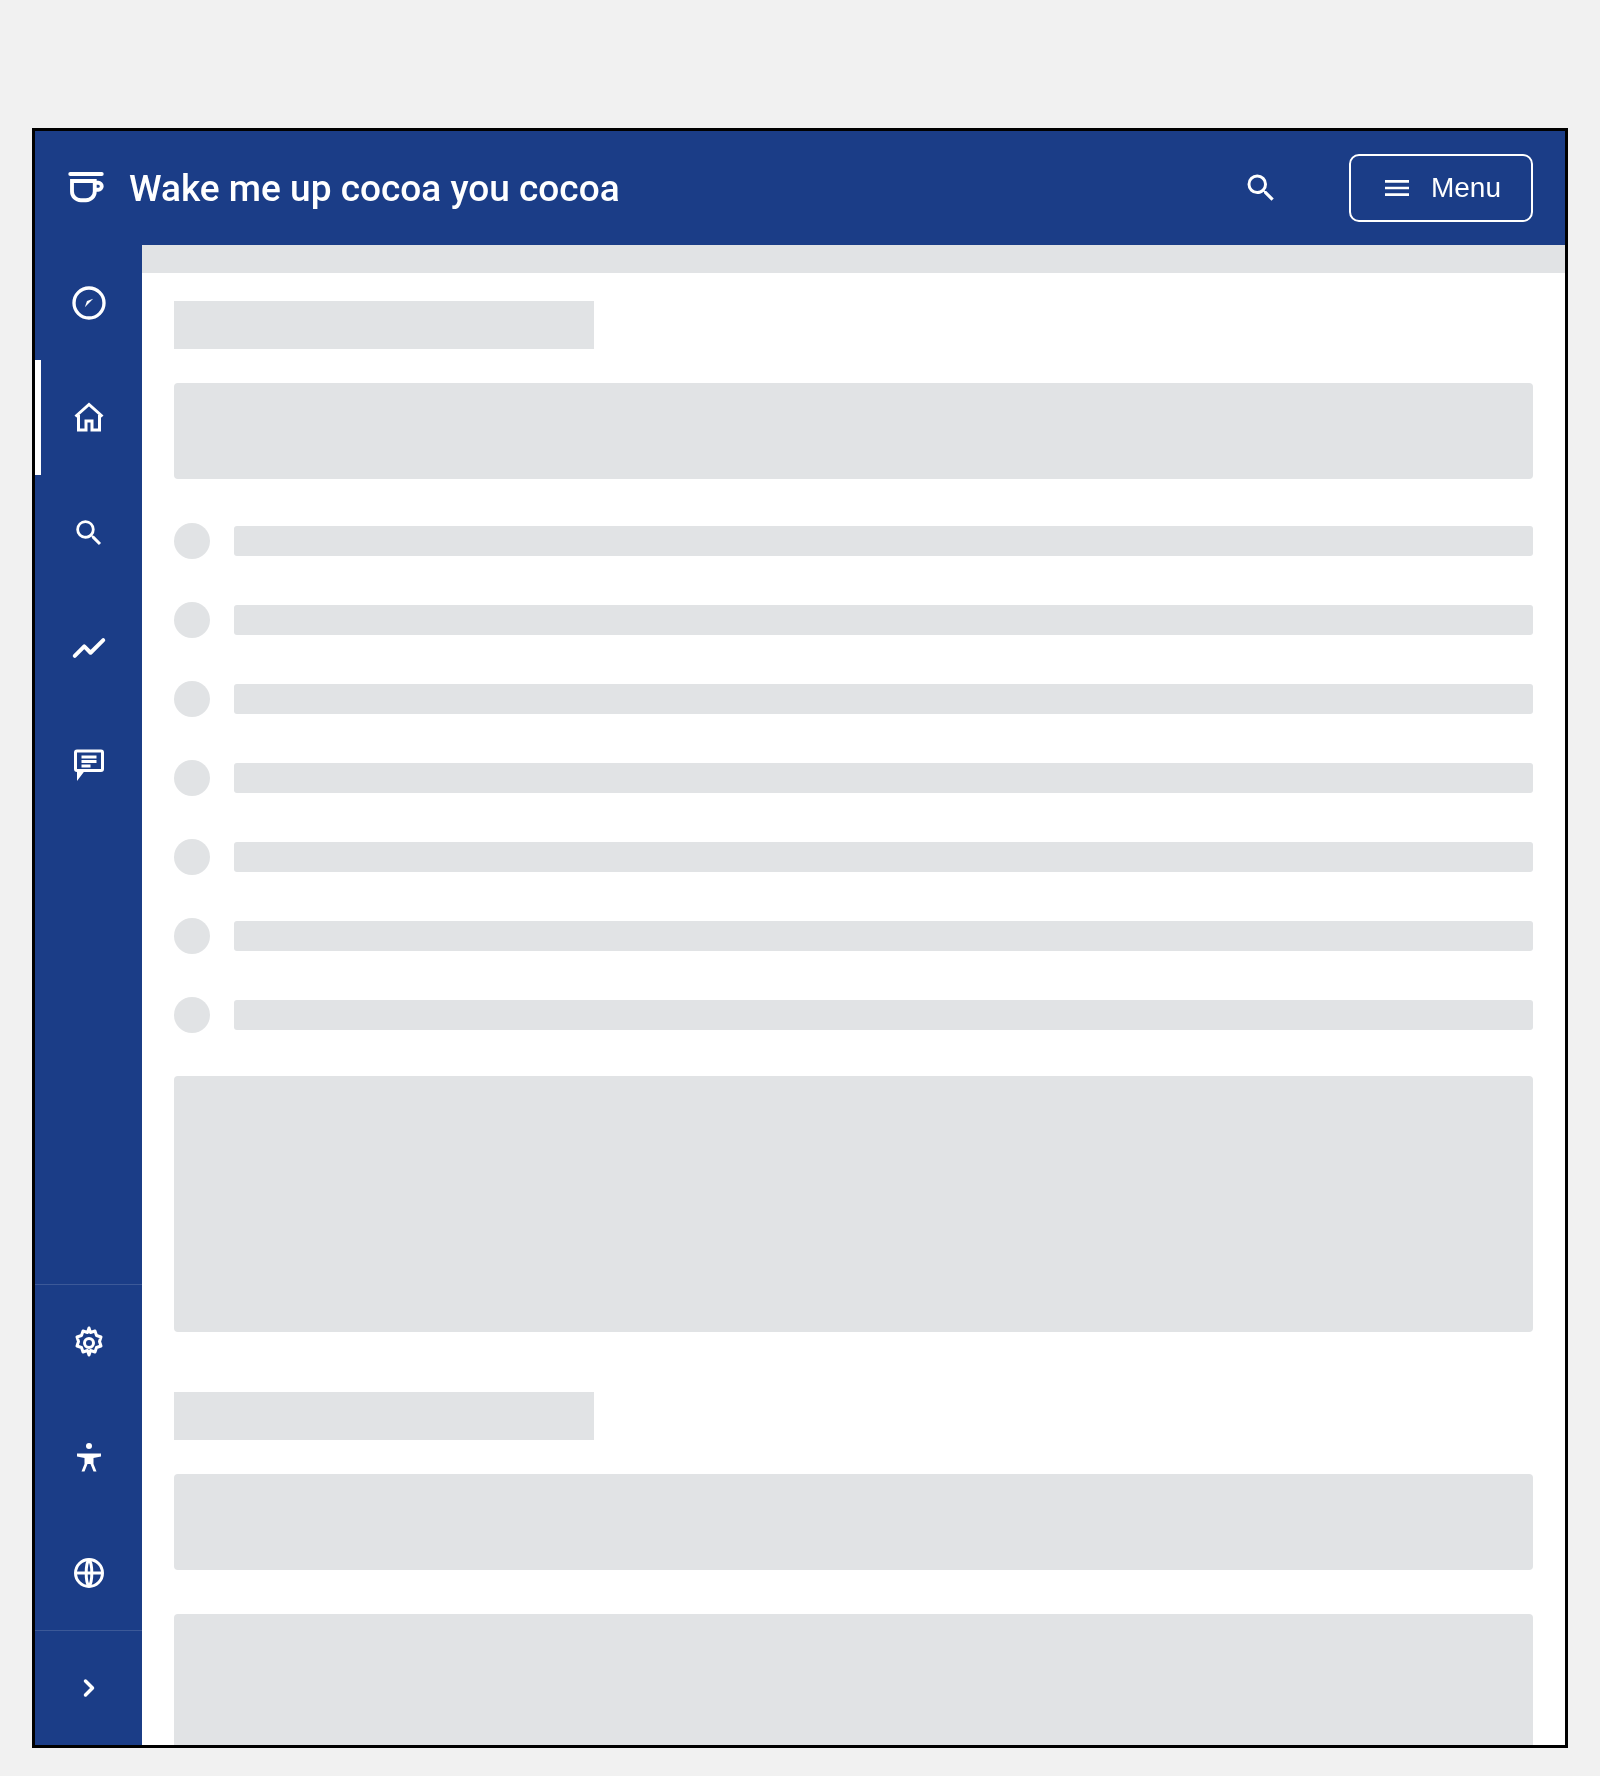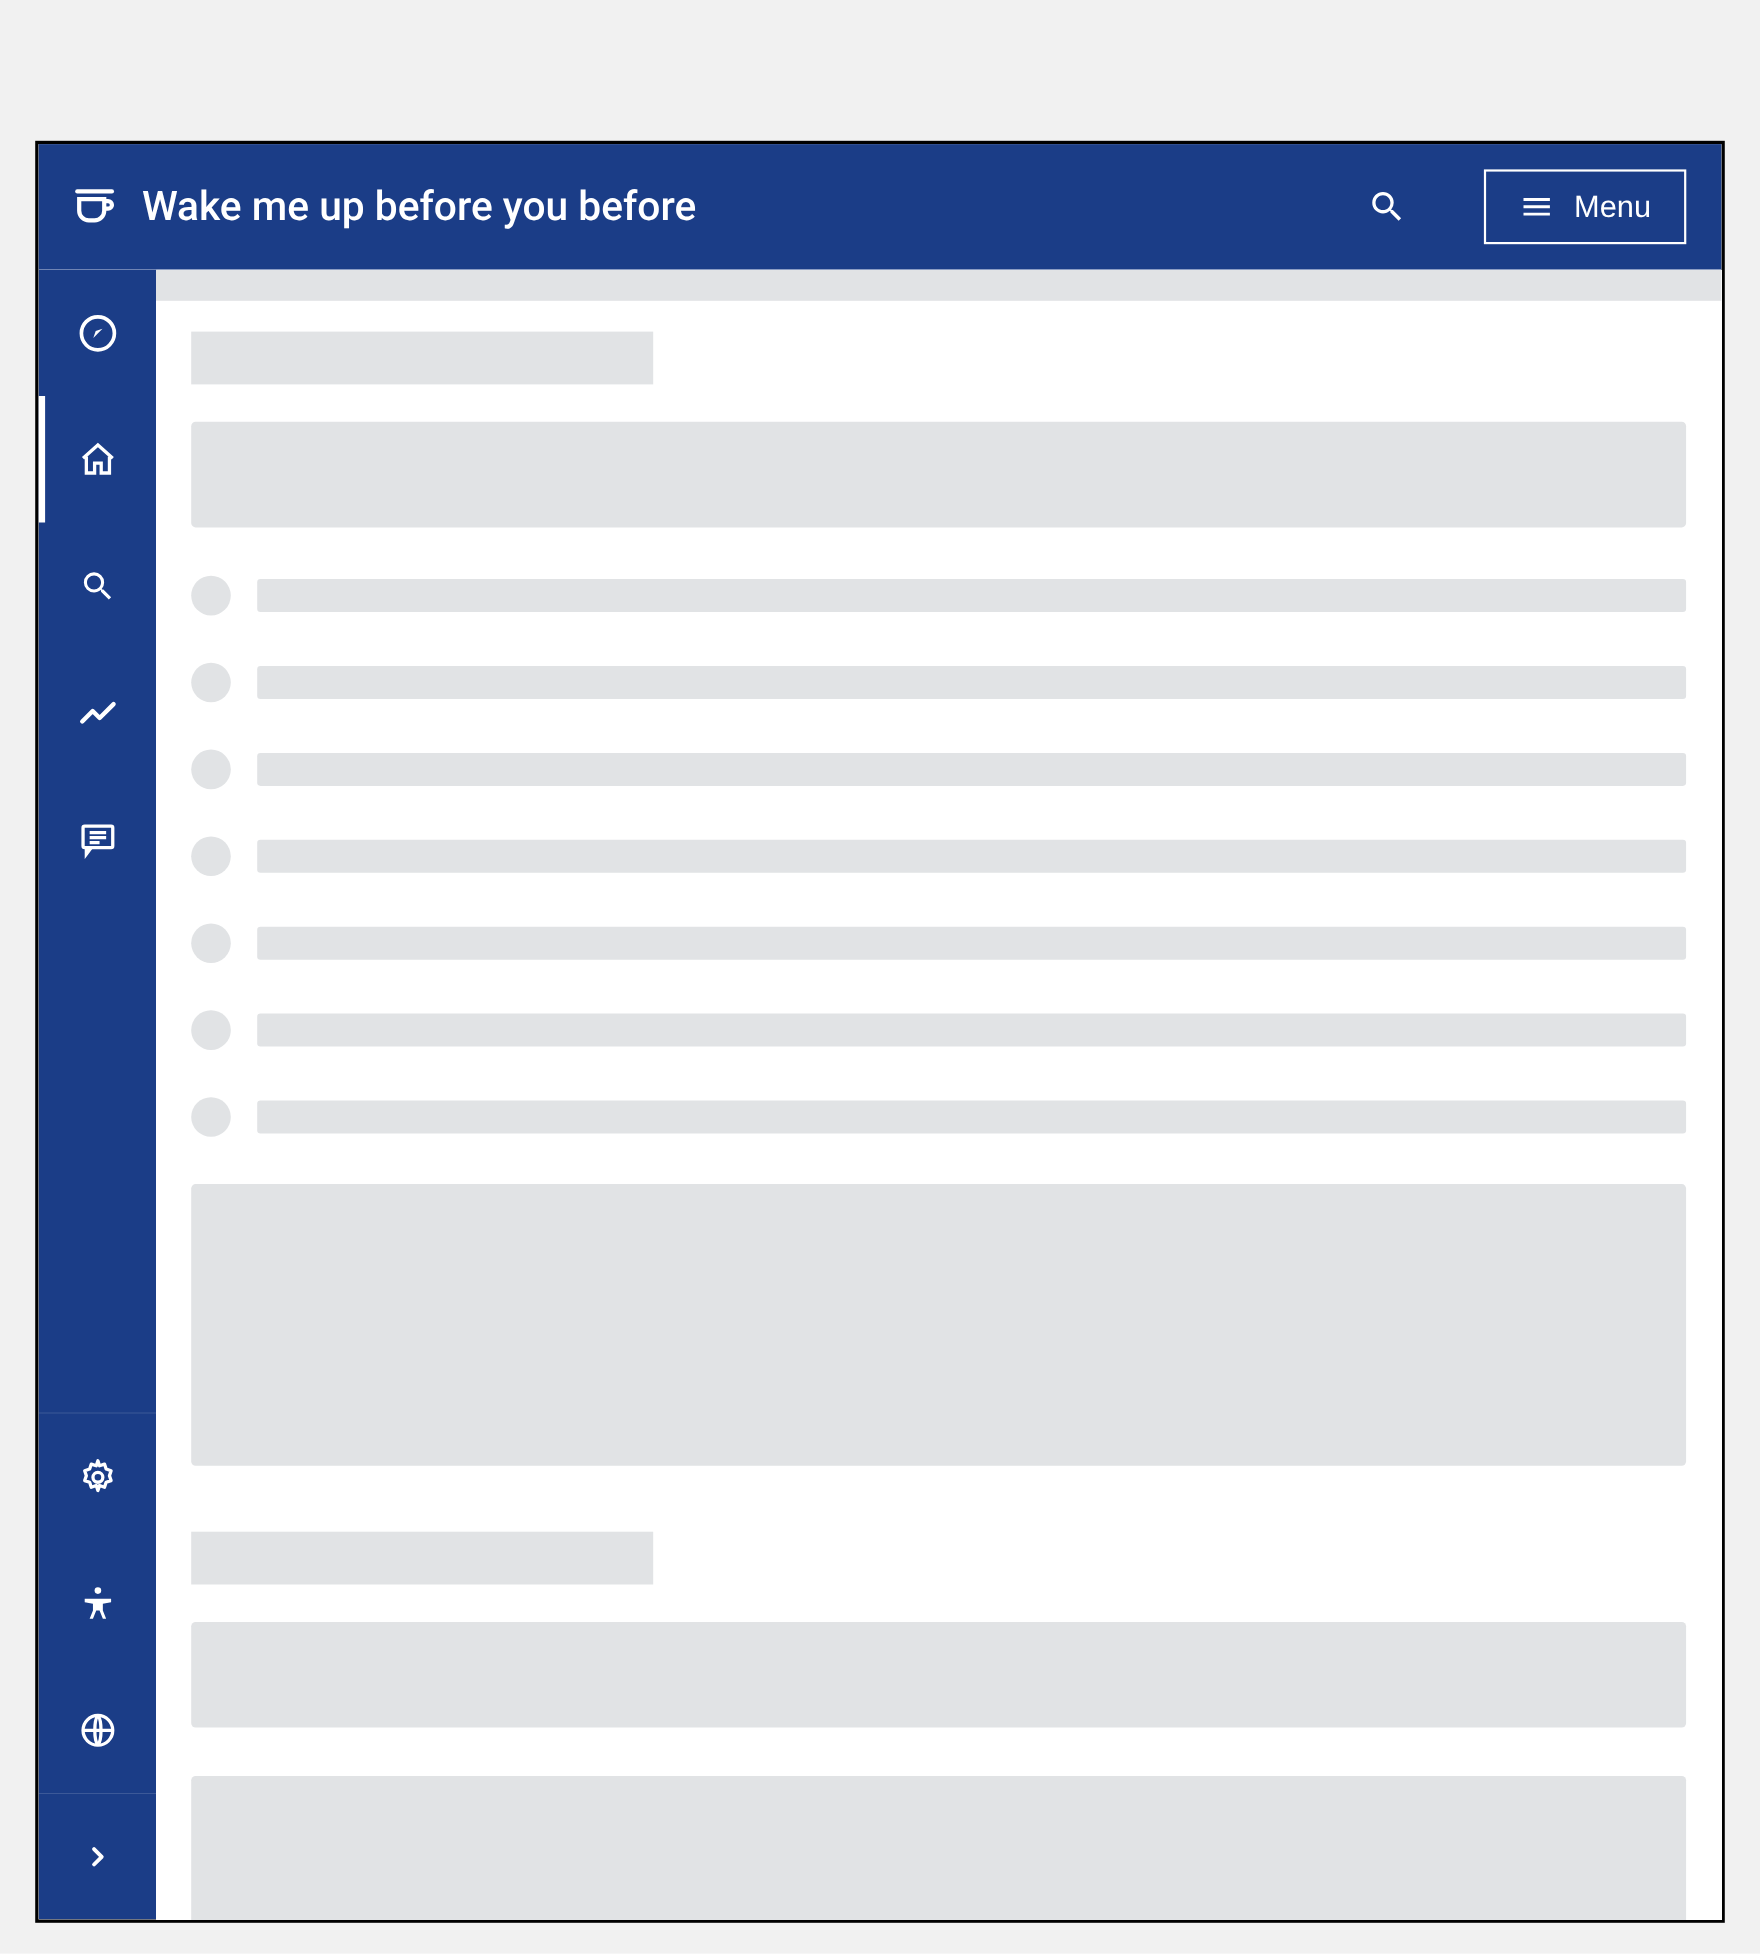--- a/index.html
+++ b/index.html
@@ -56,21 +56,21 @@
     .menu-btn {
       background: none;
       border: 2px solid #fff;
       color: #fff;
       cursor: pointer;
       padding: 16px 30px;
       display: flex;
       align-items: center;
       gap: 18px;
       font-size: 28px;
-      border-radius: 0;
+      border-radius: 10px;
       margin-left: 28px;
     }
     .body {
       flex: 1;
       display: flex;
       overflow: hidden;
     }
     .sidebar {
       width: 107px;
       background: #1b3d87;
@@ -170,21 +170,21 @@
 
 <div class="window">
   <div class="header">
     <span class="logo">
       <svg width="42" height="42" viewBox="0 0 24 24" fill="none" stroke="#fff" stroke-width="2.2">
         <path d="M4 8 h13 v6 a5 5 0 0 1 -5 5 h-3 a5 5 0 0 1 -5 -5 z" fill="none"></path>
         <path d="M17 9 h2 a2 2 0 0 1 0 4 h-2" fill="none"></path>
         <path d="M3 4 h18" stroke-linecap="round"></path>
       </svg>
     </span>
-    <div class="title">Wake me up before you before</div>
+    <div class="title">Wake me up cocoa you cocoa</div>
     <button class="search-btn">
       <span>
         <svg width="36" height="36" viewBox="0 0 24 24" fill="#fff">
             <path d="M15.5 14h-.79l-.28-.27A6.471 6.471 0 0 0 16 9.5 6.5 6.5 0 1 0 9.5 16c1.61 0 3.09-.59 4.23-1.57l.27.28v.79l5 4.99L20.49 19l-4.99-5zm-6 0C7.01 14 5 11.99 5 9.5S7.01 5 9.5 5 14 7.01 14 9.5 11.99 14 9.5 14z"></path>
           </svg>
       </span>
     </button>
     <button class="menu-btn">
       <span>
         <svg width="32" height="32" viewBox="0 0 24 24" fill="#fff">

